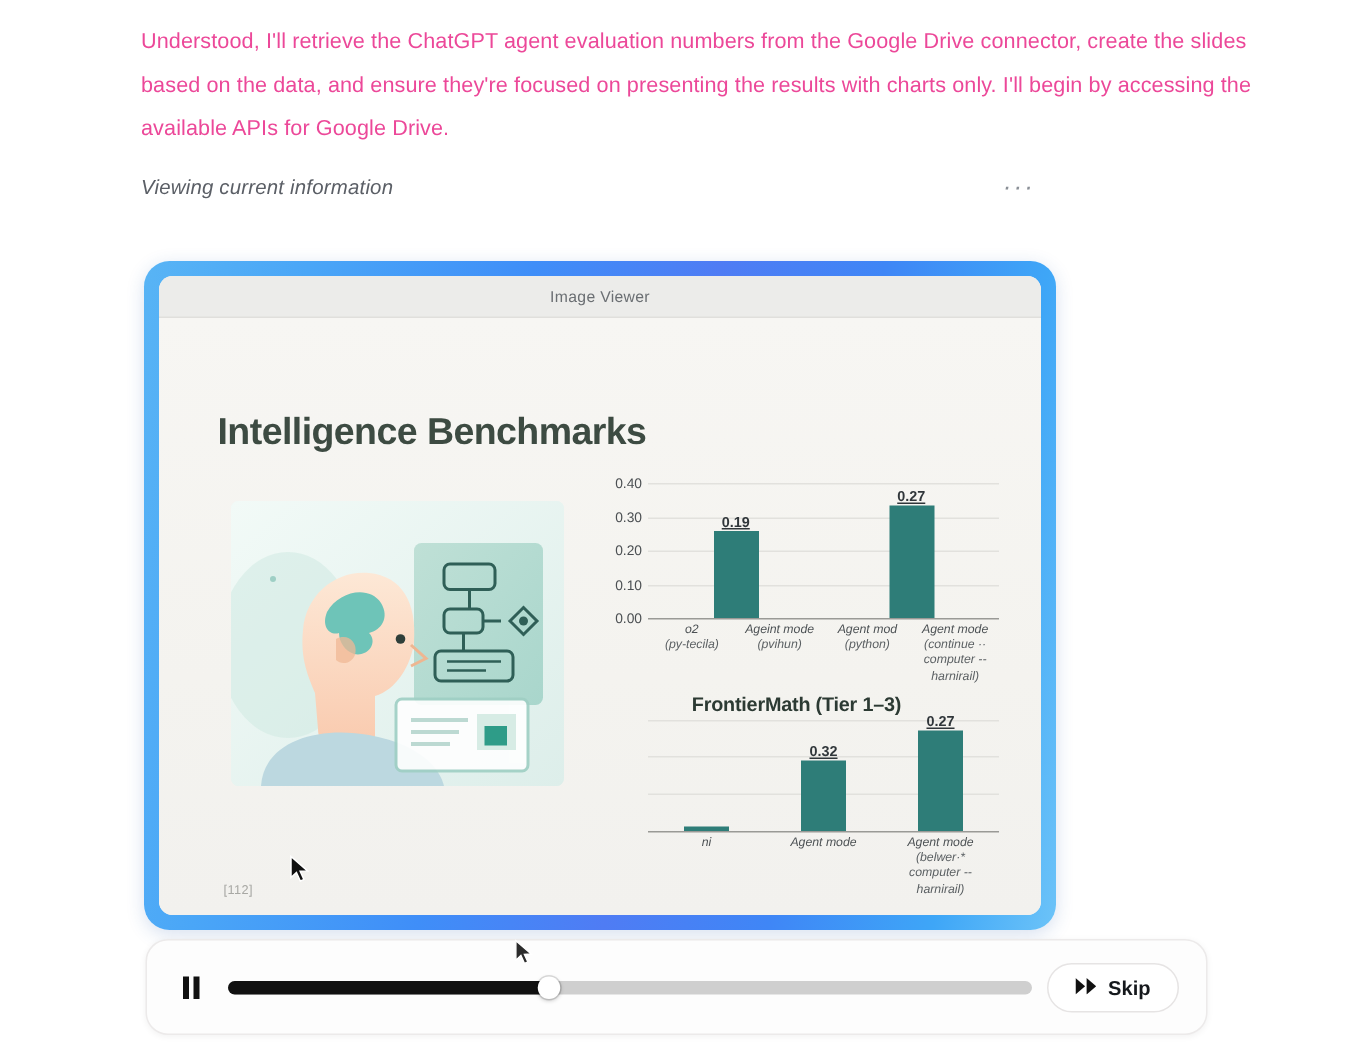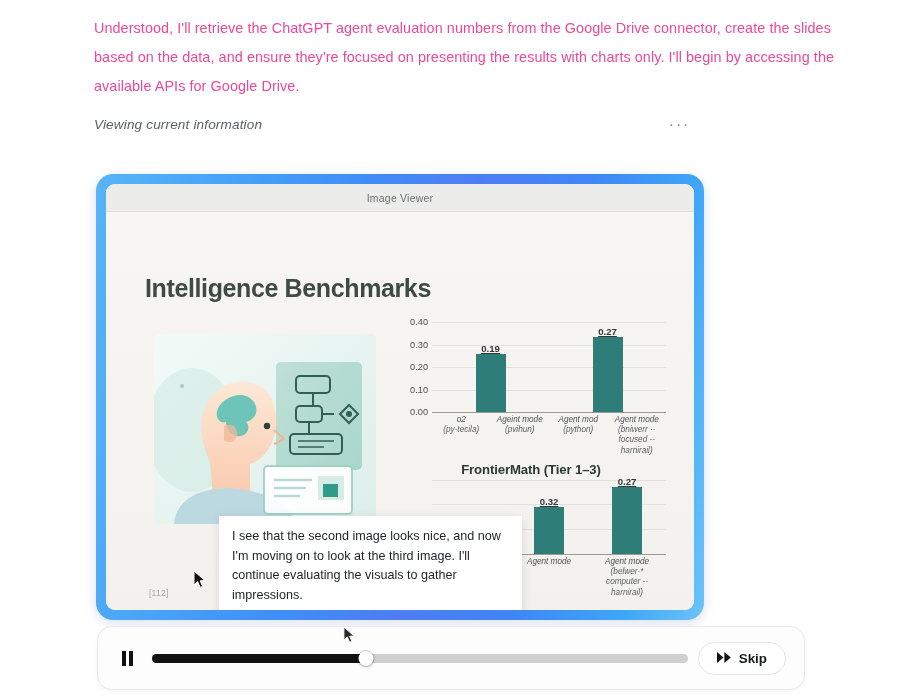--- a/index.html
+++ b/index.html
@@ -270,21 +270,21 @@
             <div class="xlabel">
               <div>Ageint mode</div>
               <div class="sub">(pvihun)</div>
             </div>
             <div class="xlabel">
               <div>Agent mod</div>
               <div class="sub">(python)</div>
             </div>
             <div class="xlabel">
               <div>Agent mode</div>
-              <div class="sub">(bniwerr ·· focused --harnirail)</div>
+              <div class="sub">(continue ·· computer --harnirail)</div>
             </div>
           </div>
         </div>
 
         <div class="chart" style="left:290px; top:250px; width:270px;">
           <div class="chart-title">FrontierMath (Tier 1–3)</div>
           <div class="plot" style="height:74px;">
             <div class="gridline" style="top:0%"></div>
             <div class="gridline" style="top:33%"></div>
             <div class="gridline" style="top:66%"></div>
@@ -313,21 +313,20 @@
               <div>Agent mode</div>
               <div class="sub"></div>
             </div>
             <div class="xlabel">
               <div>Agent mode</div>
               <div class="sub">(belwer·* computer --harnirail)</div>
             </div>
           </div>
         </div>
 
-        <div class="narration">I see that the second image looks nice, and now I'm moving on to look at the third image. I'll continue evaluating the visuals to gather impressions.</div>
 
         <div class="cursor-slide">
           <svg width="14" height="19" viewBox="0 0 14 19">
             <path d="M1 1 L1 15 L4.6 11.6 L7.2 17.4 L9.6 16.3 L7.1 10.8 L12 10.6 Z" fill="#111" stroke="#fff" stroke-width="1"></path>
           </svg>
         </div>
 
       </div>
     </div>
   </div>

